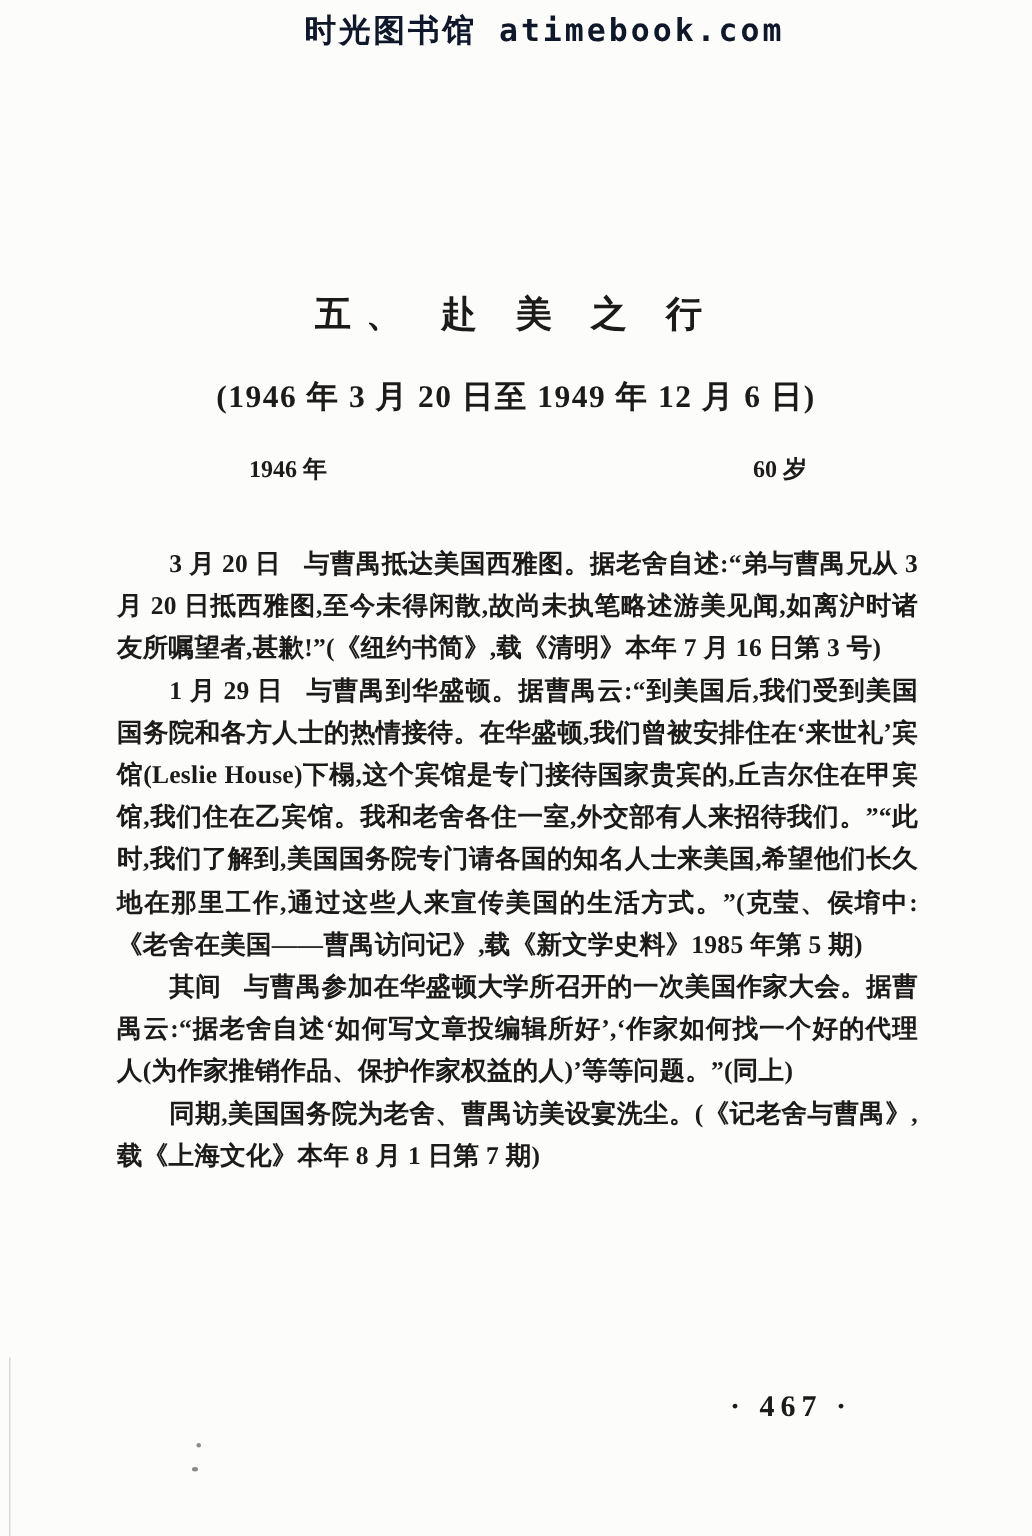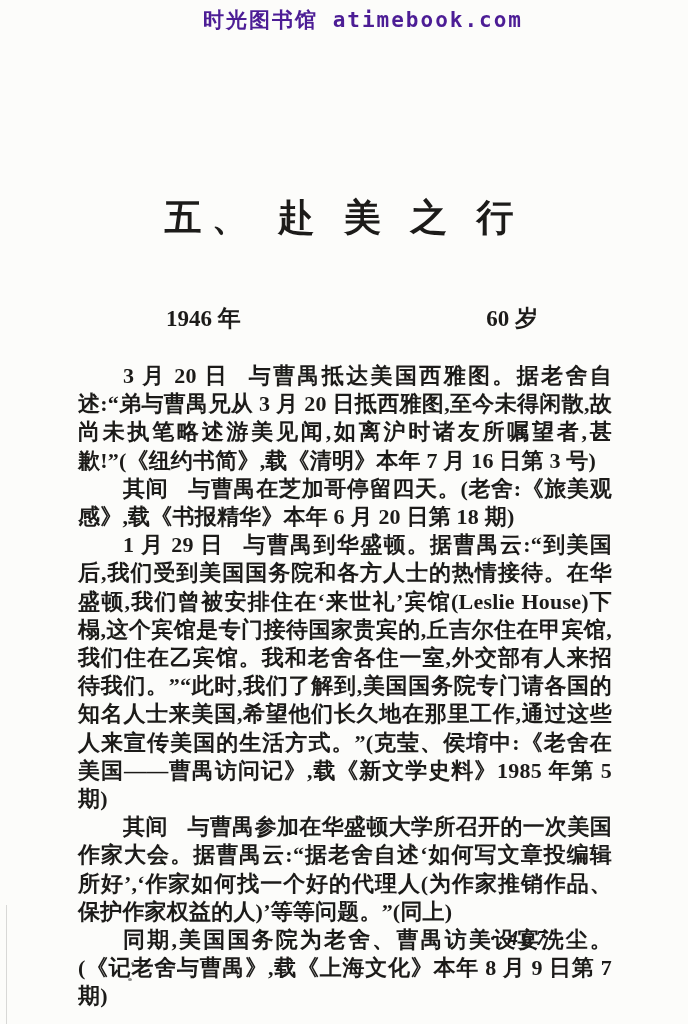--- a/index.html
+++ b/index.html
@@ -47,21 +47,21 @@
     font-weight: 600;
     letter-spacing: 2px;
   }
   .title {
     position: absolute;
     top: 193px;
     left: 0;
     width: 100%;
     margin: 0;
     text-align: center;
-    font-size: 37px;
+    font-size: 24px;
     font-weight: 800;
     letter-spacing: 10px;
     white-space: pre;
   }
   .subtitle {
     position: absolute;
     top: 250px;
     left: 0;
     width: 100%;
     text-align: center;
@@ -72,74 +72,73 @@
   .year-row {
     position: absolute;
     top: 303px;
     left: 78px;
     width: 534px;
     display: flex;
     justify-content: space-between;
     box-sizing: border-box;
     padding-left: 88px;
     padding-right: 74px;
-    font-size: 23px;
+    font-size: 16px;
     font-weight: 700;
   }
   .body-block {
     position: absolute;
     top: 362px;
     left: 78px;
     width: 534px;
   }
   .entry {
     margin: 0;
-    font-size: 22px;
+    font-size: 17px;
     line-height: 28.2px;
     font-weight: 600;
     text-align: justify;
     text-indent: 2.05em;
     letter-spacing: 0.2px;
   }
   .entry .lead {
     font-weight: 800;
     margin-right: 0.9em;
   }
   .page-number {
     position: absolute;
     top: 927px;
     right: 120px;
     font-size: 20px;
     font-weight: 700;
     letter-spacing: 4px;
-    font-style: italic;
   }
 </style>
 </head>
 <body>
 
 <div class="page">
 
   <div class="scan-edge-left"></div>
   <div class="speck s1"></div>
   <div class="speck s2"></div>
 
-  <div class="watermark" style="color: #4c1d95;">时光图书馆 atimebook.com</div>
+  <div class="watermark" style="color: #0f172a;">时光图书馆 atimebook.com</div>
 
   <h1 class="title">五、 赴 美 之 行</h1>
 
+  <div class="subtitle">(1946 年 3 月 20 日至 1949 年 12 月 6 日)</div>
 
   <div class="year-row">
     <span class="year">1946 年</span>
     <span class="age">60 岁</span>
   </div>
 
   <div class="body-block" id="paragraphs">
       <p class="entry"><span class="lead">3 月 20 日</span><span>与曹禺抵达美国西雅图。据老舍自述:“弟与曹禺兄从 3 月 20 日抵西雅图,至今未得闲散,故尚未执笔略述游美见闻,如离沪时诸友所嘱望者,甚歉!”(《纽约书简》,载《清明》本年 7 月 16 日第 3 号)</span></p>
-      <p class="entry"><span class="lead">其间</span><span>与曹禺在芝加哥停留四天。(老舍:《旅美观感》,载《书报精华》本年 6 月 20 日第 18 期)</span></p>
       <p class="entry"><span class="lead">1 月 29 日</span><span>与曹禺到华盛顿。据曹禺云:“到美国后,我们受到美国国务院和各方人士的热情接待。在华盛顿,我们曾被安排住在‘来世礼’宾馆(Leslie House)下榻,这个宾馆是专门接待国家贵宾的,丘吉尔住在甲宾馆,我们住在乙宾馆。我和老舍各住一室,外交部有人来招待我们。”“此时,我们了解到,美国国务院专门请各国的知名人士来美国,希望他们长久地在那里工作,通过这些人来宣传美国的生活方式。”(克莹、侯堉中:《老舍在美国——曹禺访问记》,载《新文学史料》1985 年第 5 期)</span></p>
       <p class="entry"><span class="lead">其间</span><span>与曹禺参加在华盛顿大学所召开的一次美国作家大会。据曹禺云:“据老舍自述‘如何写文章投编辑所好’,‘作家如何找一个好的代理人(为作家推销作品、保护作家权益的人)’等等问题。”(同上)</span></p>
-      <p class="entry"><span>同期,美国国务院为老舍、曹禺访美设宴洗尘。(《记老舍与曹禺》,载《上海文化》本年 8 月 9 日第 7 期)</span></p>
+      <p class="entry"><span>同期,美国国务院为老舍、曹禺访美设宴洗尘。(《记老舍与曹禺》,载《上海文化》本年 8 月 1 日第 7 期)</span></p>
     </div>
 
   <div class="page-number">·  467  ·</div>
 
 </div>
 
 </body></html>

